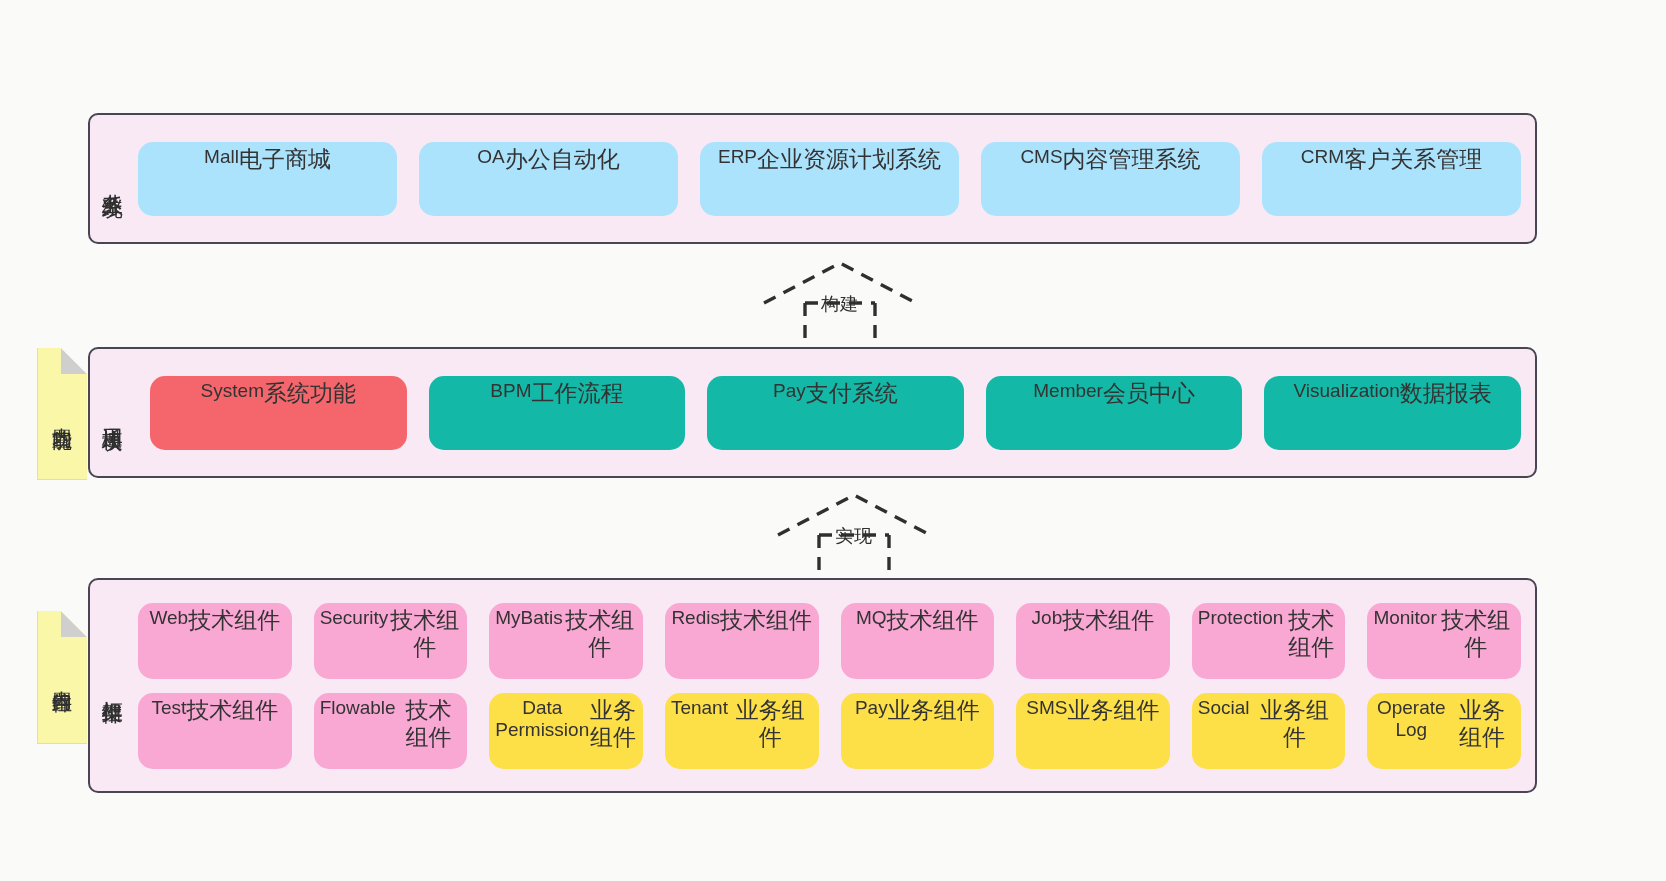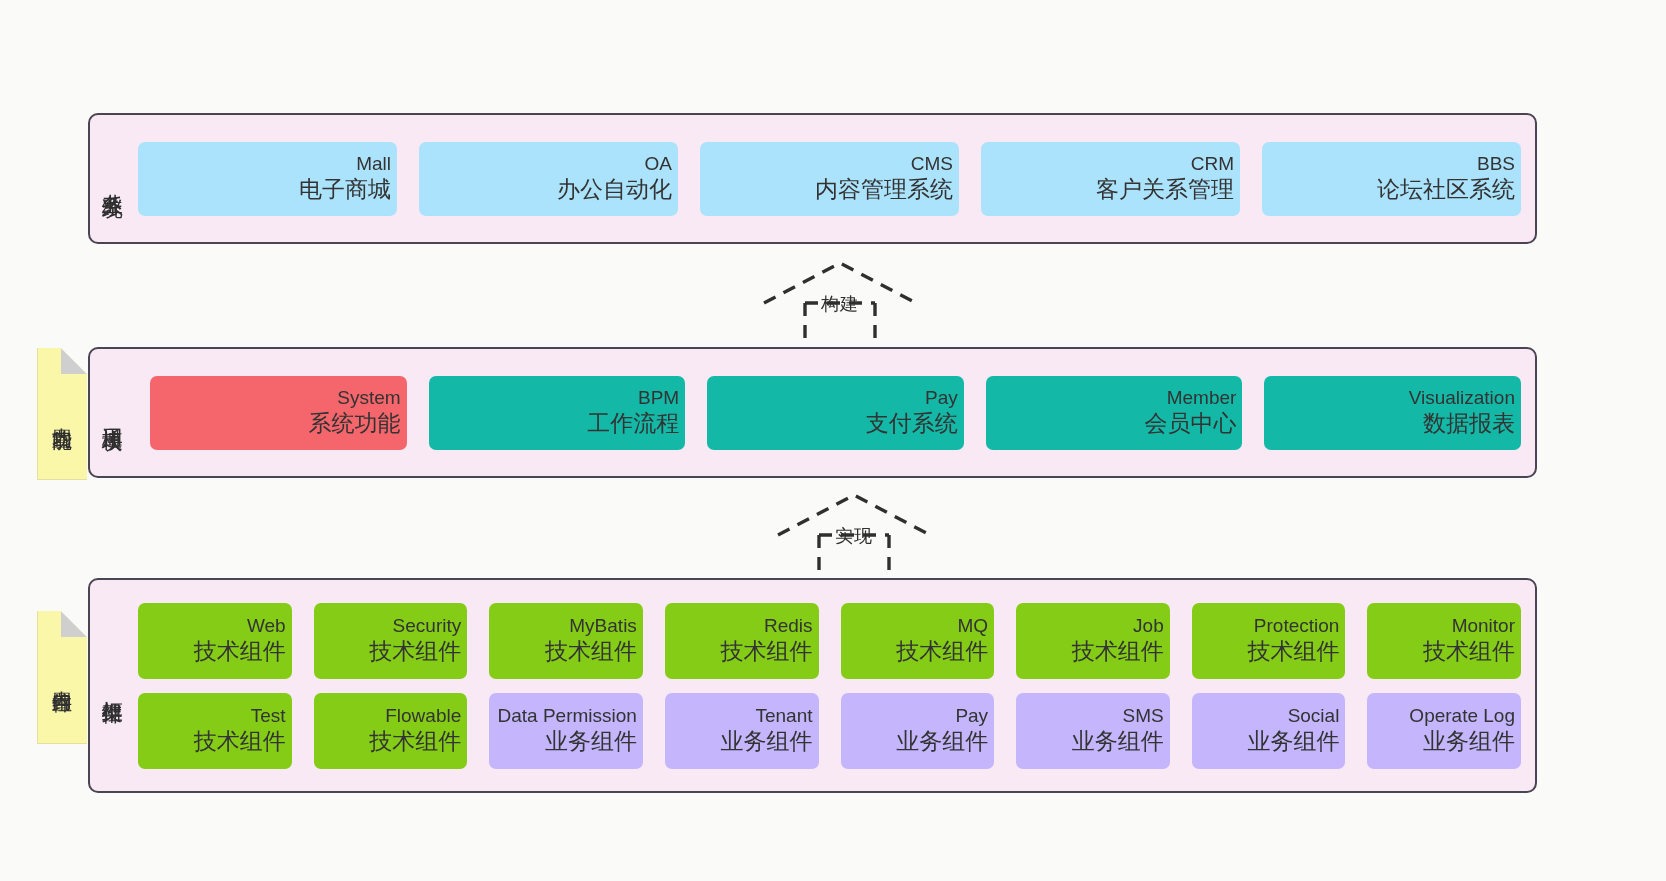--- a/index.html
+++ b/index.html
@@ -60,45 +60,45 @@
   }
 
   .row {
     display: flex;
     gap: 22px;
     align-items: stretch;
   }
 
   .node {
     flex: 1 1 0;
-    border-radius: 7px;
-    display: flex;
-    flex-direction: column;
-    align-items: flex-end;
+    border-radius: 15px;
+    display: flex;
+    flex-direction: row;
+    align-items: flex-start;
     justify-content: center;
     text-align: center;
     box-sizing: border-box;
     padding: 4px 6px;
     line-height: 1.2;
   }
   .node .en {
     font-size: 19px;
     color: #333333;
   }
   .node .cn {
     font-size: 23px;
     color: #333333;
   }
 
   
   .c-blue        { background: #ace3fc; }
   .c-red         { background: #f4666b; margin-left: 12px; }
   .c-pink        { background: #14b8a6; }
-  .c-green       { background: #84cc16; }
-  .c-lightgreen  { background: #c4b5fd; }
+  .c-green       { background: #f9a8d4; }
+  .c-lightgreen  { background: #fde047; }
 
   
   #layer-business  { left: 88px;  top: 113px; width: 1449px; height: 131px; }
   #layer-common    { left: 88px;  top: 347px; width: 1449px; height: 131px; }
   #layer-framework { left: 88px;  top: 578px; width: 1449px; height: 215px; }
 
   #layer-business .node  { height: 74px; }
   #layer-common .node    { height: 74px; }
   #layer-framework .node { height: 76px; }
 
@@ -165,30 +165,30 @@
       <div class="row">
         <div class="node c-blue">
           <span class="en">Mall</span>
           <span class="cn">电子商城</span>
         </div>
         <div class="node c-blue">
           <span class="en">OA</span>
           <span class="cn">办公自动化</span>
         </div>
         <div class="node c-blue">
+          <span class="en">ERP</span>
+          <span class="cn">企业资源计划系统</span>
+        </div>
+        <div class="node c-blue">
           <span class="en">CMS</span>
           <span class="cn">内容管理系统</span>
         </div>
         <div class="node c-blue">
           <span class="en">CRM</span>
           <span class="cn">客户关系管理</span>
-        </div>
-        <div class="node c-blue">
-          <span class="en">BBS</span>
-          <span class="cn">论坛社区系统</span>
         </div>
       </div>
     </div>
   </div>
 
   <div class="arrow" id="arrow-build">
     <svg width="176" height="80" viewBox="0 0 176 80" fill="none" aria-hidden="true">
       <g stroke="#2f2f2f" stroke-width="3.4" stroke-dasharray="13 9" fill="none">
         <path d="M12 44 L88 4 L164 44" stroke-linejoin="miter"></path>
         <path d="M53 44 L123 44"></path>

